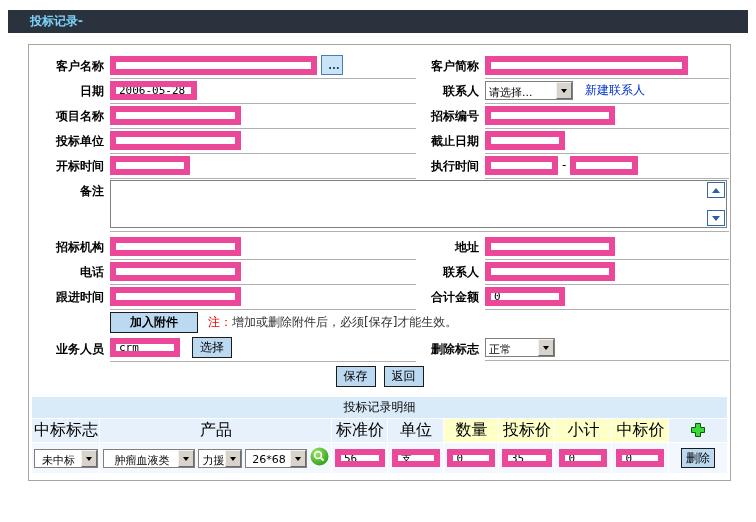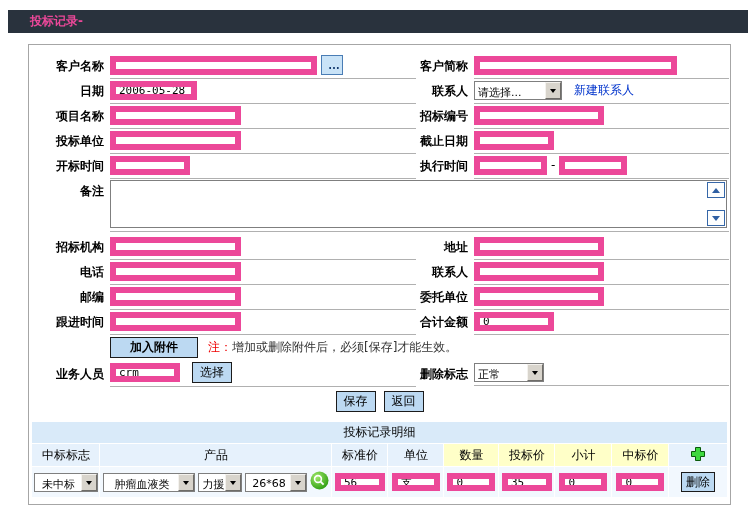--- a/index.html
+++ b/index.html
@@ -1,33 +1,33 @@
 <!DOCTYPE html>
 <html><head>
 <meta charset="utf-8">
 <style>
   html,body{margin:0;padding:0;}
   body{
     width:756px;height:522px;overflow:hidden;background:#fff;
     font-family:"DejaVu Sans","Liberation Sans",sans-serif;font-size:12px;color:#000;
   }
   
-  .titlebar{margin:10px 8px 0 8px;height:23px;background:#29323d;color:#ec4899;
+  .titlebar{margin:10px 8px 0 8px;height:23px;background:#29323d;color:#7dd3fc;
     font-weight:bold;line-height:23px;padding-left:22px;box-sizing:border-box;}
   
   .panel{margin:11px 0 0 28px;width:703px;border:1px solid #a6a6a6;background:#fff;
     box-sizing:border-box;padding:9px 1px 4px 1px;}
   .frow{display:flex;align-items:center;min-height:25px;}
   .half{display:flex;align-items:center;box-sizing:border-box;}
   .half.left{width:386px;}
   .half.right{width:313px;}
   .half.center{justify-content:center;}
   .lbl{font-weight:bold;text-align:right;padding-right:6px;box-sizing:border-box;white-space:nowrap;}
   .left .lbl{width:80px;}
-  .right .lbl{width:58px;}
+  .right .lbl{width:58px;margin-left:11px;}
   .fld{flex:1;display:flex;align-items:center;gap:4px;min-height:24px;
     border-bottom:1px solid #b0b0b0;box-sizing:border-box;padding:1px 2px 3px 0;}
   .fld.nb{border-bottom:none;}
   
   .ti{height:19px;border:6px solid #ec4899;background:#fff;box-sizing:border-box;
     font-family:"DejaVu Sans Mono","Liberation Mono",monospace,sans-serif;font-size:11px;
     padding:1px 3px;color:#000;}
   
   .sel{display:inline-flex;height:19px;border:1px solid #7f7f7f;background:#fff;
     box-sizing:border-box;align-items:stretch;cursor:default;}
@@ -53,21 +53,21 @@
   .scr-up{top:1px;}
   .scr-dn{bottom:1px;}
   .tri-up{width:0;height:0;border:4px solid transparent;border-bottom:5px solid #2e5fa3;margin-bottom:4px;}
   .tri-dn{width:0;height:0;border:4px solid transparent;border-top:5px solid #2e5fa3;margin-top:4px;}
   
   .detail{border-collapse:collapse;width:695px;margin:6px auto 2px auto;
     border:1px solid #9fc1e0;background:#f2f8fe;table-layout:fixed;}
   .detail td,.detail th{border:1px solid #fff;font-weight:normal;text-align:center;
     box-sizing:border-box;overflow:hidden;}
   .detail .t-title{background:#d9eaf9;height:22px;font-size:12px;}
-  .detail th{height:23px;background:#e6f1fc;font-size:12px;}
+  .detail th{height:23px;background:#e6f1fc;font-size:16px;}
   .detail th.yel{background:#ffffc8;}
   .detail td.cell{background:#f2f8fe;height:31px;padding:1px;}
   .detail .ti{height:18px;}
   .mag{display:inline-block;vertical-align:middle;cursor:pointer;}
   .plus{display:inline-block;vertical-align:middle;cursor:pointer;}
   .cellrow{display:flex;align-items:center;justify-content:flex-start;gap:3px;padding-left:2px;}
 </style>
 </head>
 <body>
 
@@ -199,34 +199,20 @@
         </span>
     </div>
     <div class="half right">
       <span class="lbl">联系人</span>
       <span class="fld">
           <input class="ti" style="width: 130px;" value="">
         </span>
     </div>
   </div>
 
-  <div class="frow">
-    <div class="half left">
-      <span class="lbl">邮编</span>
-      <span class="fld">
-          <input class="ti" style="width: 131px;" value="">
-        </span>
-    </div>
-    <div class="half right">
-      <span class="lbl">委托单位</span>
-      <span class="fld">
-          <input class="ti" style="width: 130px;" value="">
-        </span>
-    </div>
-  </div>
 
   <div class="frow">
     <div class="half left">
       <span class="lbl">跟进时间</span>
       <span class="fld">
           <input class="ti" style="width: 131px;" value="">
         </span>
     </div>
     <div class="half right">
       <span class="lbl">合计金额</span>

